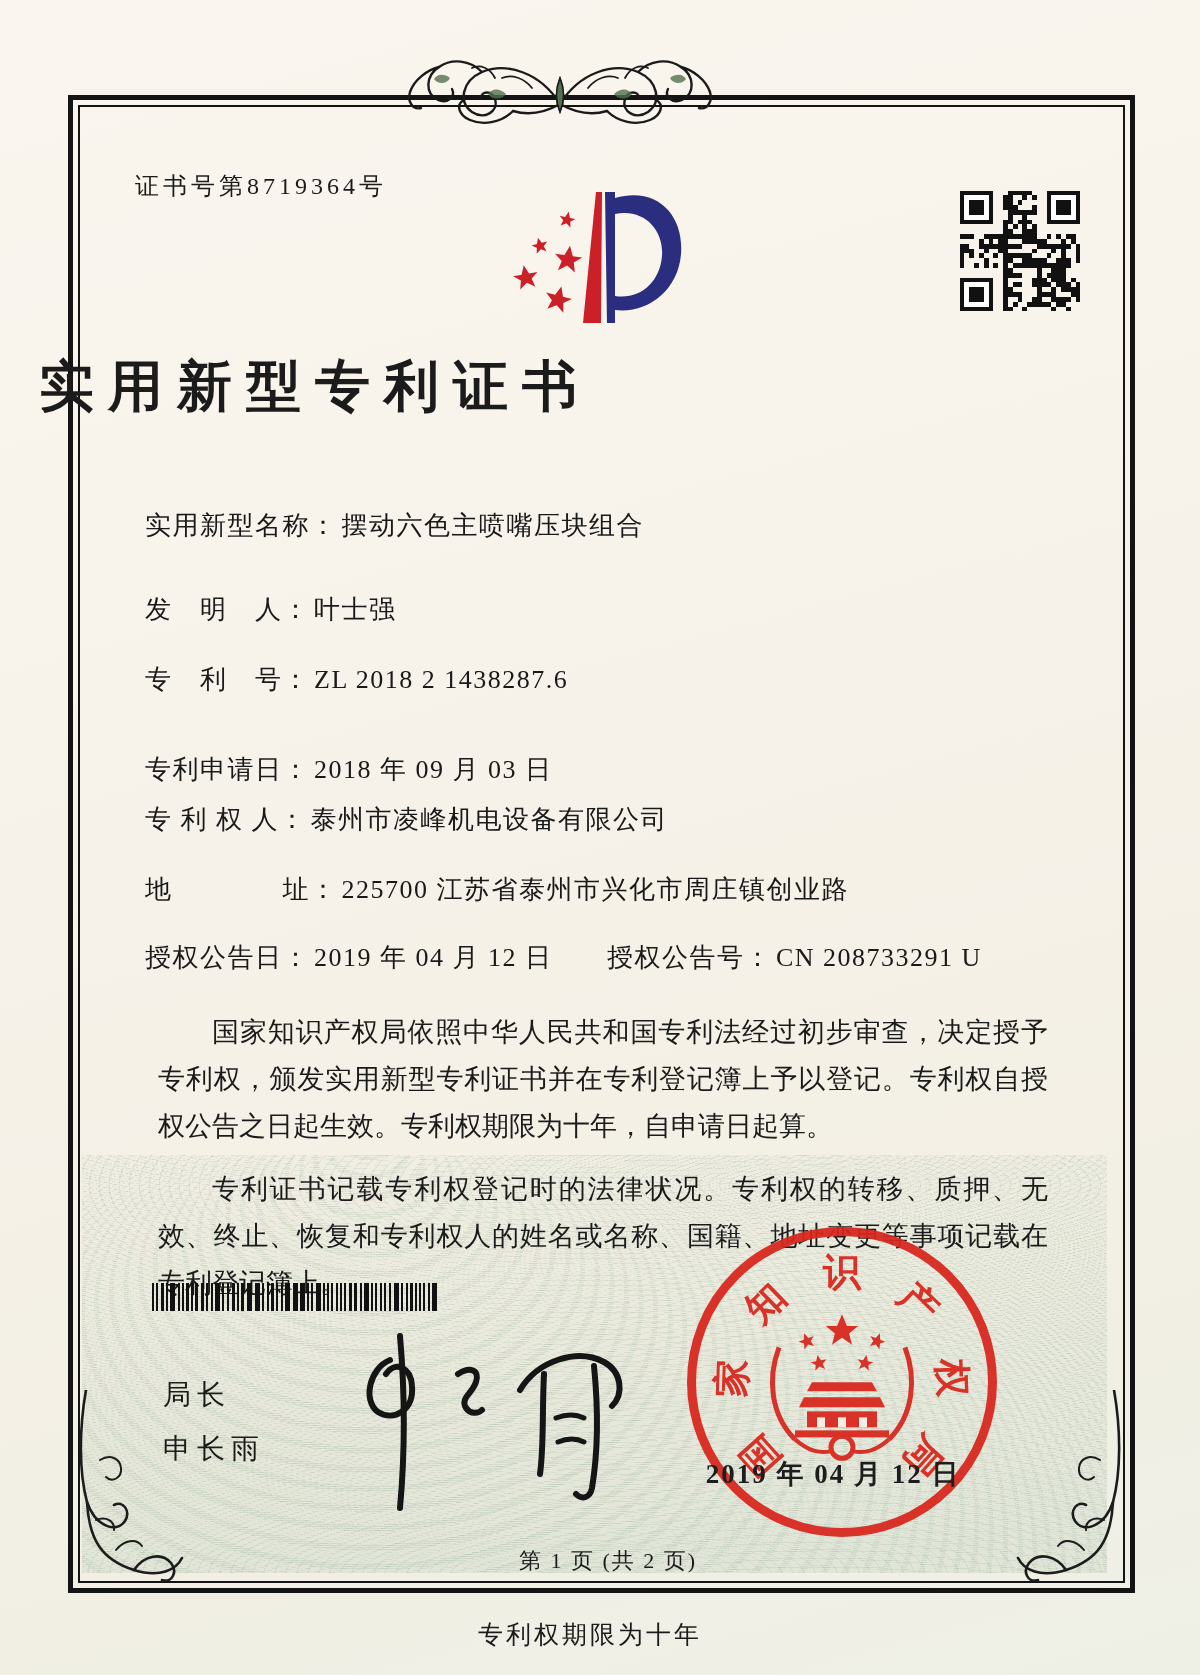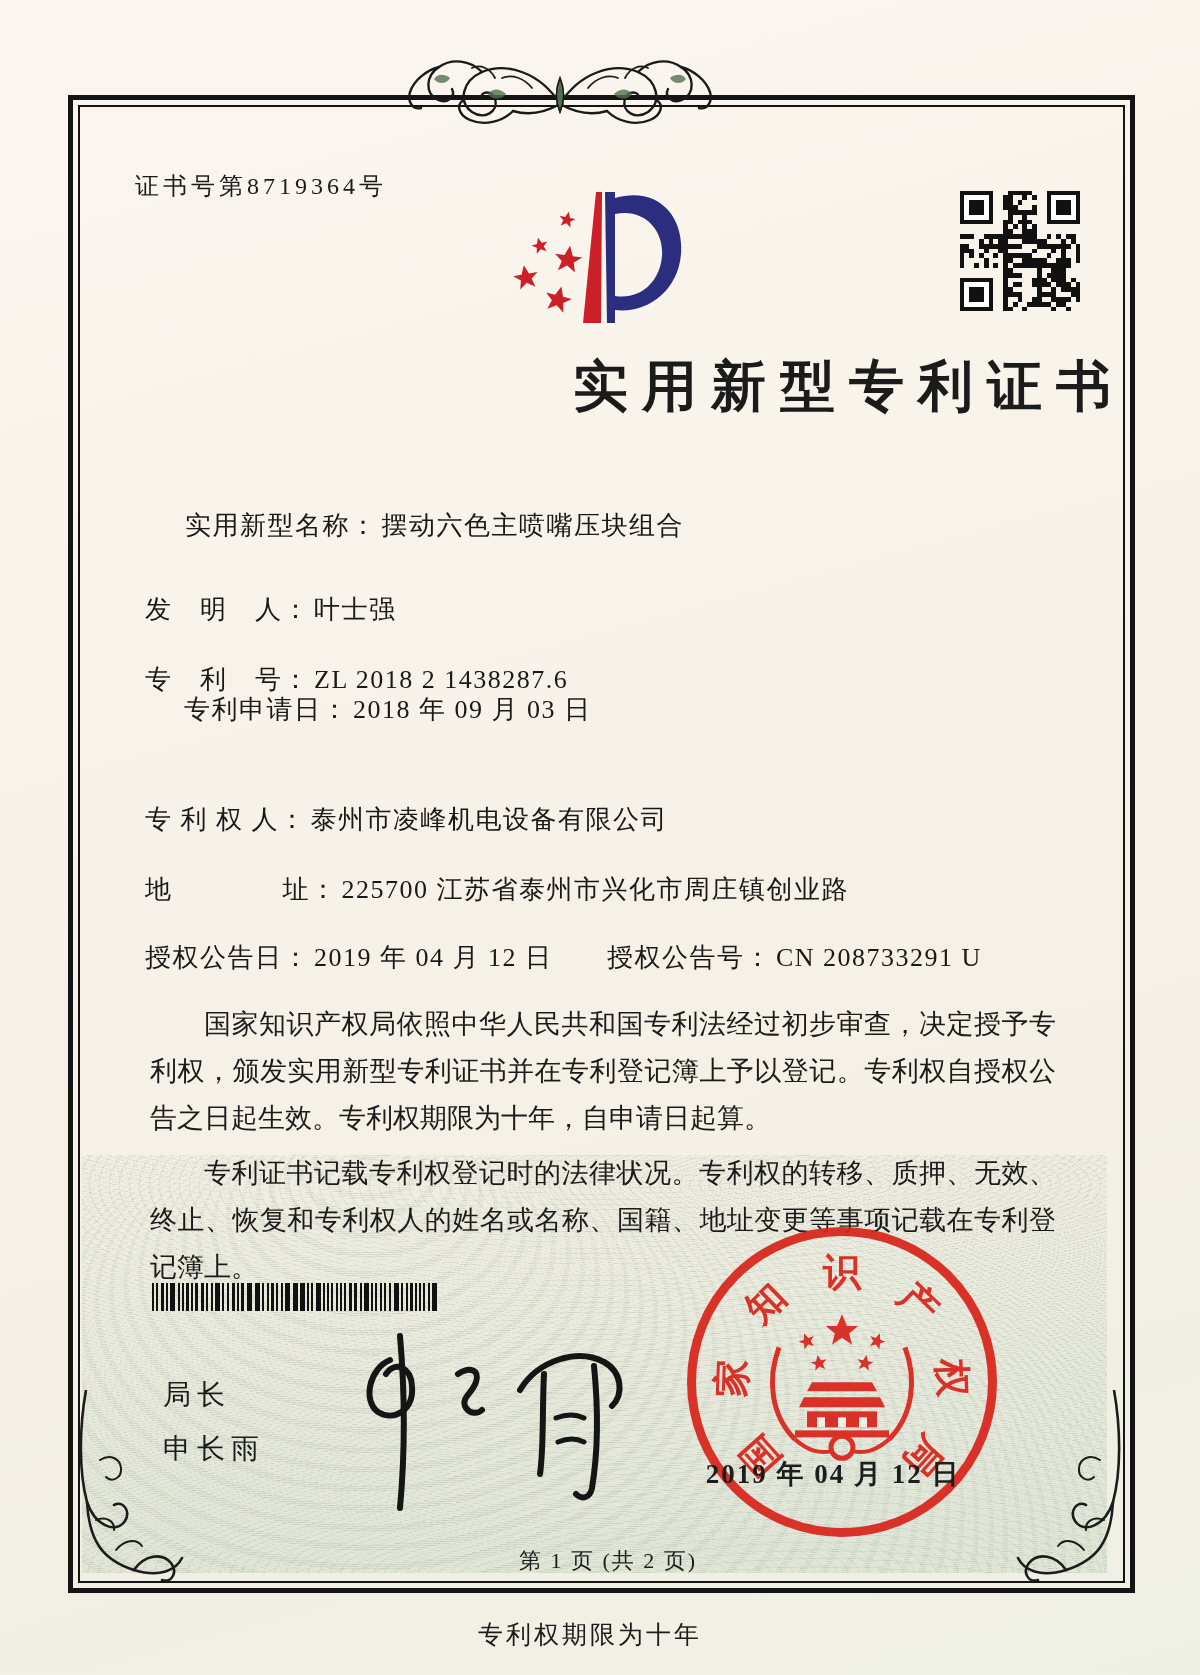--- a/index.html
+++ b/index.html
@@ -18,28 +18,28 @@
   
   .guilloche{position:absolute;left:80px;top:1155px;width:1036px;height:422px;
     background:
       repeating-radial-gradient(60% 130px at 28% -30px, rgba(104,142,112,.13) 0 1.5px, transparent 1.5px 9px),
       repeating-radial-gradient(60% 140px at 72% 30px, rgba(104,142,112,.11) 0 1.5px, transparent 1.5px 10px),
       repeating-radial-gradient(70% 160px at 50% 420px, rgba(104,142,112,.10) 0 1.5px, transparent 1.5px 11px),
       linear-gradient(180deg, rgba(195,208,185,.08), rgba(168,192,168,.22));
     }
   
   .cert-no{left:135px;top:170px;font-size:24px;letter-spacing:4px;}
-  .title{left:25px;top:350px;width:1100px;text-align:right;font-size:55px;font-weight:bold;
+  .title{left:25px;top:350px;width:1100px;text-align:left;font-size:55px;font-weight:bold;
     letter-spacing:14px;text-indent:14px;}
   
   .field{position:absolute;left:145px;font-size:26px;letter-spacing:1.5px;white-space:nowrap;color:#191919;}
   .field .lab{margin-right:4px;}
   
   .body-text{left:142px;top:993px;width:922px;font-size:27px;line-height:47px;text-align:justify;}
-  .body-text p{margin:8px;text-indent:2em;}
+  .body-text p{margin:16px;text-indent:2em;}
   
   .director{left:163px;font-size:28px;letter-spacing:6px;}
   .pageinfo{left:0;top:1546px;width:1128px;text-align:center;font-size:22px;letter-spacing:2px;padding-left:44px;}
   .backnote{left:0;top:1618px;width:1180px;text-align:center;font-size:25px;letter-spacing:3px;}
   
   .seal{position:absolute;left:687px;top:1227px;width:292px;height:292px;border-radius:50%;
     border:9px solid #d8251c;opacity:.93;}
   .seal-char{position:absolute;left:50%;top:50%;font-size:38px;font-weight:bold;color:#d8251c;
     font-family:"Liberation Sans","DejaVu Sans",sans-serif;}
   .seal-date{left:687px;top:1456px;width:292px;text-align:center;font-size:27px;letter-spacing:2px;
@@ -334,30 +334,30 @@
     <rect x="20" y="2" width="7" height="7" fill="#111"></rect>
     <rect x="21" y="3" width="5" height="5" fill="#fff"></rect>
     <rect x="22" y="4" width="3" height="3" fill="#111"></rect>
     <rect x="2" y="20" width="7" height="7" fill="#111"></rect>
     <rect x="3" y="21" width="5" height="5" fill="#fff"></rect>
     <rect x="4" y="22" width="3" height="3" fill="#111"></rect>
   </svg>
 
 <div class="abs title">实用新型专利证书</div>
 
-<div class="field" style="top:508px;margin-left:40px;">
+<div class="field" style="top:508px;">
   <span class="lab">实用新型名称：</span><span>摆动六色主喷嘴压块组合</span>
 </div>
 <div class="field" style="top:592px;">
   <span class="lab">发　明　人：</span><span>叶士强</span>
 </div>
 <div class="field" style="top:662px;">
   <span class="lab">专　利　号：</span><span>ZL 2018 2 1438287.6</span>
 </div>
-<div class="field" style="top:692px;margin-left:39px;">
+<div class="field" style="top:752px;">
   <span class="lab">专利申请日：</span><span>2018 年 09 月 03 日</span>
 </div>
 <div class="field" style="top:802px;">
   <span class="lab">专 利 权 人：</span><span>泰州市凌峰机电设备有限公司</span>
 </div>
 <div class="field" style="top:872px;">
   <span class="lab">地　　　　址：</span><span>225700 江苏省泰州市兴化市周庄镇创业路</span>
 </div>
 <div class="field" style="top:940px;">
   <span class="lab">授权公告日：</span><span>2019 年 04 月 12 日</span>

